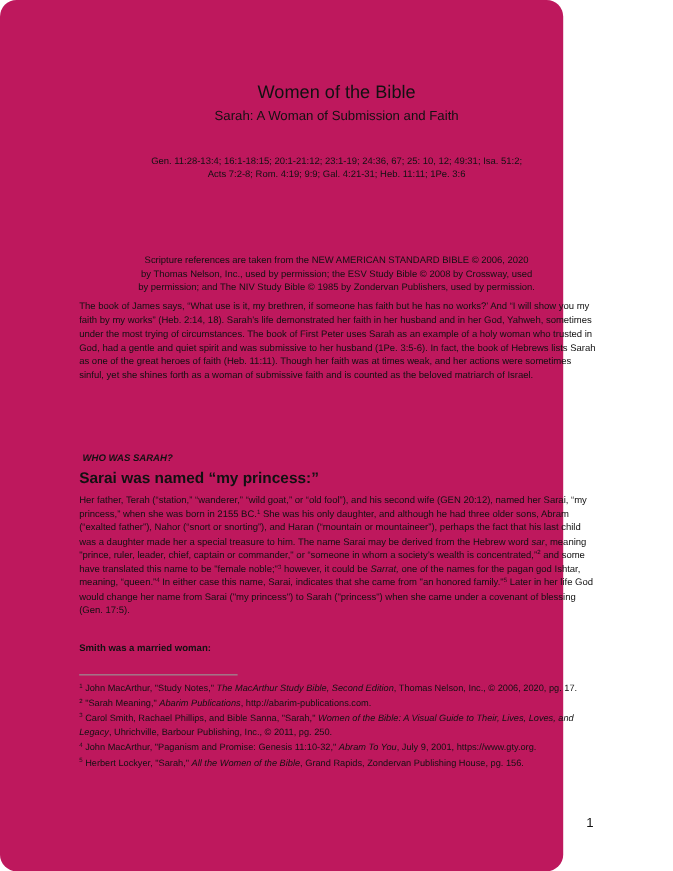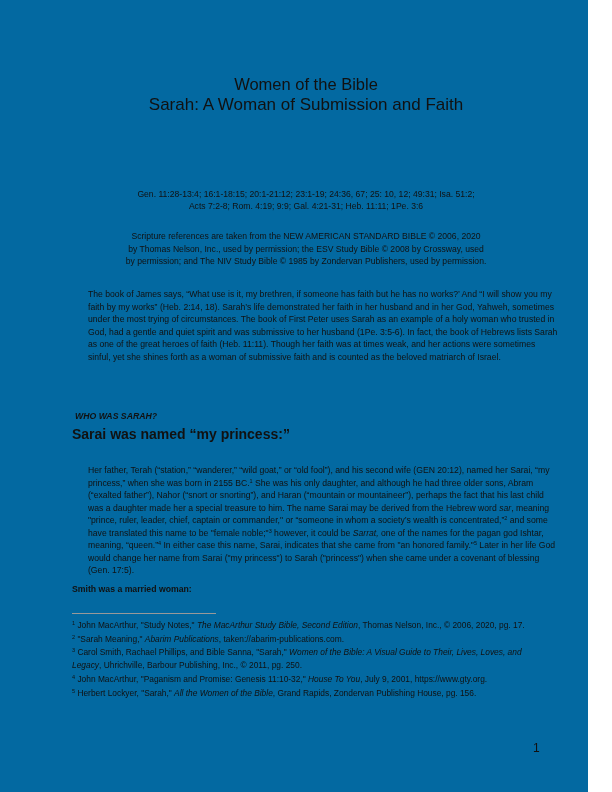--- a/index.html
+++ b/index.html
@@ -1,37 +1,37 @@
 <!DOCTYPE html>
 <html><head>
 <meta charset="utf-8">
 <style>
   html, body { margin: 0; padding: 0; background: #ffffff; }
   body { width: 612px; height: 792px; position: relative; overflow: hidden;
          font-family: "Liberation Sans", "DejaVu Sans", sans-serif; color: #111; }
-  .page { position: absolute; left: 0; top: 0; width: 588px; height: 792px; background: #0369a1; }
+  .page { position: absolute; left: 0; top: 0; width: 512px; height: 792px; background: #be185d; border-radius: 15px; }
   .center { position: absolute; left: 0; width: 612px; text-align: center; }
   .title1 { top: 74px; font-size: 16.5px; line-height: 20px; }
-  .title2 { top: 95px; font-size: 17px; line-height: 20px; }
-  .refs { top: 140px; font-size: 8.6px; line-height: 12.2px; margin-top: 48px; }
+  .title2 { top: 95px; font-size: 12px; line-height: 20px; }
+  .refs { top: 140px; font-size: 8.6px; line-height: 12.2px; }
   .author { top: 177px; font-size: 11px; line-height: 14px; }
   .perm { top: 230px; font-size: 8.6px; line-height: 12.6px; }
   .body { position: absolute; left: 72px; width: 472px; font-size: 8.65px; line-height: 12.5px; text-align: left; }
   .intro { top: 272px; }
   .h-section { position: absolute; left: 75px; top: 411px; font-size: 8.7px; font-weight: bold; font-style: italic; }
   .h-sub { position: absolute; left: 72px; top: 426px; font-size: 14px; font-weight: bold; }
   .p1 { top: 448px; }
   .h-sub2 { position: absolute; left: 72px; top: 584px; font-size: 8.7px; font-weight: bold; }
   .fn-rule { position: absolute; left: 72px; top: 613px; width: 144px; height: 0; border-top: 1px solid #999; }
   .footnotes { position: absolute; left: 72px; top: 619px; width: 472px; font-size: 8.4px; line-height: 12.7px; }
   .footnotes p { margin: 0; }
   .fn + .fn { margin-top: 1px; }
   sup { font-size: 5.5px; line-height: 0; vertical-align: 3px; }
   .pagenum { position: absolute; left: 533px; top: 741px; font-size: 12px; }
-  p { margin: 16px; }
+  p { margin: 0; }
 </style>
 </head>
 <body>
 
 <div class="page">
 
   <div class="center title1">Women of the Bible</div>
   <div class="center title2">Sarah: A Woman of Submission and Faith</div>
 
   <div class="center refs">
@@ -53,20 +53,20 @@
   <div class="h-sub">Sarai was named “my princess:”</div>
 
   <p class="body p1"><span>Her father, Terah (“station,” “wanderer,” “wild goat,” or “old fool”), and his second wife (GEN 20:12), named her Sarai, “my princess,” when she was born in 2155 BC.</span><sup>1</sup><span> She was his only daughter, and although he had three older sons, Abram (“exalted father”), Nahor (“snort or snorting”), and Haran (“mountain or mountaineer”),  perhaps the fact that his last child was a daughter made her a special treasure to him. The name Sarai may be derived from the Hebrew word </span><em>sar</em><span>, meaning "prince, ruler, leader, chief, captain or commander,"  or “someone in whom a society’s wealth is concentrated,”</span><sup>2</sup><span> and some have translated this name to be "female noble;"</span><sup>3</sup><span> however, it could be </span><em>Sarrat,</em><span> one of the names for the pagan god Ishtar, meaning, “queen.”</span><sup>4</sup><span> In either case this name, Sarai, indicates that she came from "an honored family."</span><sup>5</sup><span> Later in her life God would change her name from Sarai ("my princess") to Sarah ("princess") when she came under a covenant of blessing (Gen. 17:5).</span></p>
 
   <div class="h-sub2">Smith was a married woman:</div>
 
   <div class="fn-rule"></div>
 
   <div class="footnotes">
     <p class="fn"><sup>1</sup><span> John MacArthur, "Study Notes," </span><em>The MacArthur Study Bible, Second Edition</em><span>, Thomas Nelson, Inc., © 2006, 2020, pg. 17.</span></p>
-    <p class="fn"><sup>2</sup><span> "Sarah Meaning," </span><em>Abarim Publications</em><span>, taken://abarim-publications.com.</span></p>
+    <p class="fn"><sup>2</sup><span> "Sarah Meaning," </span><em>Abarim Publications</em><span>, http://abarim-publications.com.</span></p>
     <p class="fn"><sup>3</sup><span> Carol Smith, Rachael Phillips, and Bible Sanna, "Sarah," </span><em>Women of the Bible: A Visual Guide to Their, Lives, Loves, and Legacy</em><span>, Uhrichville, Barbour Publishing, Inc., © 2011, pg. 250.</span></p>
-    <p class="fn"><sup>4</sup><span> John MacArthur, "Paganism and Promise: Genesis 11:10-32," </span><em>House To You</em><span>, July 9, 2001, https://www.gty.org.</span></p>
+    <p class="fn"><sup>4</sup><span> John MacArthur, "Paganism and Promise: Genesis 11:10-32," </span><em>Abram To You</em><span>, July 9, 2001, https://www.gty.org.</span></p>
     <p class="fn"><sup>5</sup><span> Herbert Lockyer, "Sarah," </span><em>All the Women of the Bible</em><span>, Grand Rapids, Zondervan Publishing House, pg. 156.</span></p>
   </div>
 
   <div class="pagenum">1</div>
 </div>
 
 </body></html>

